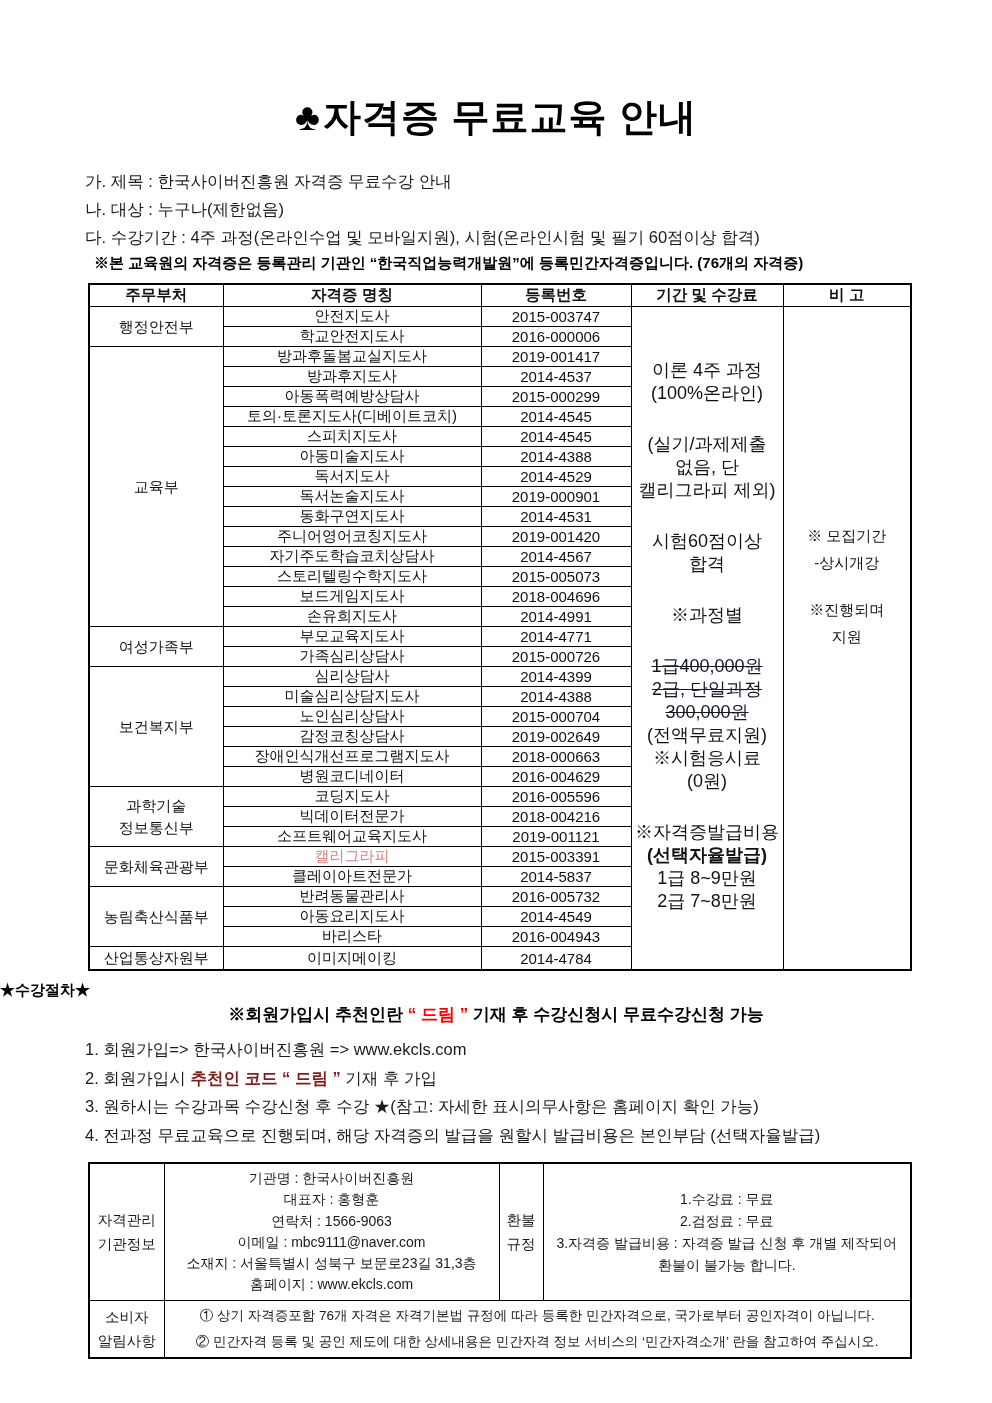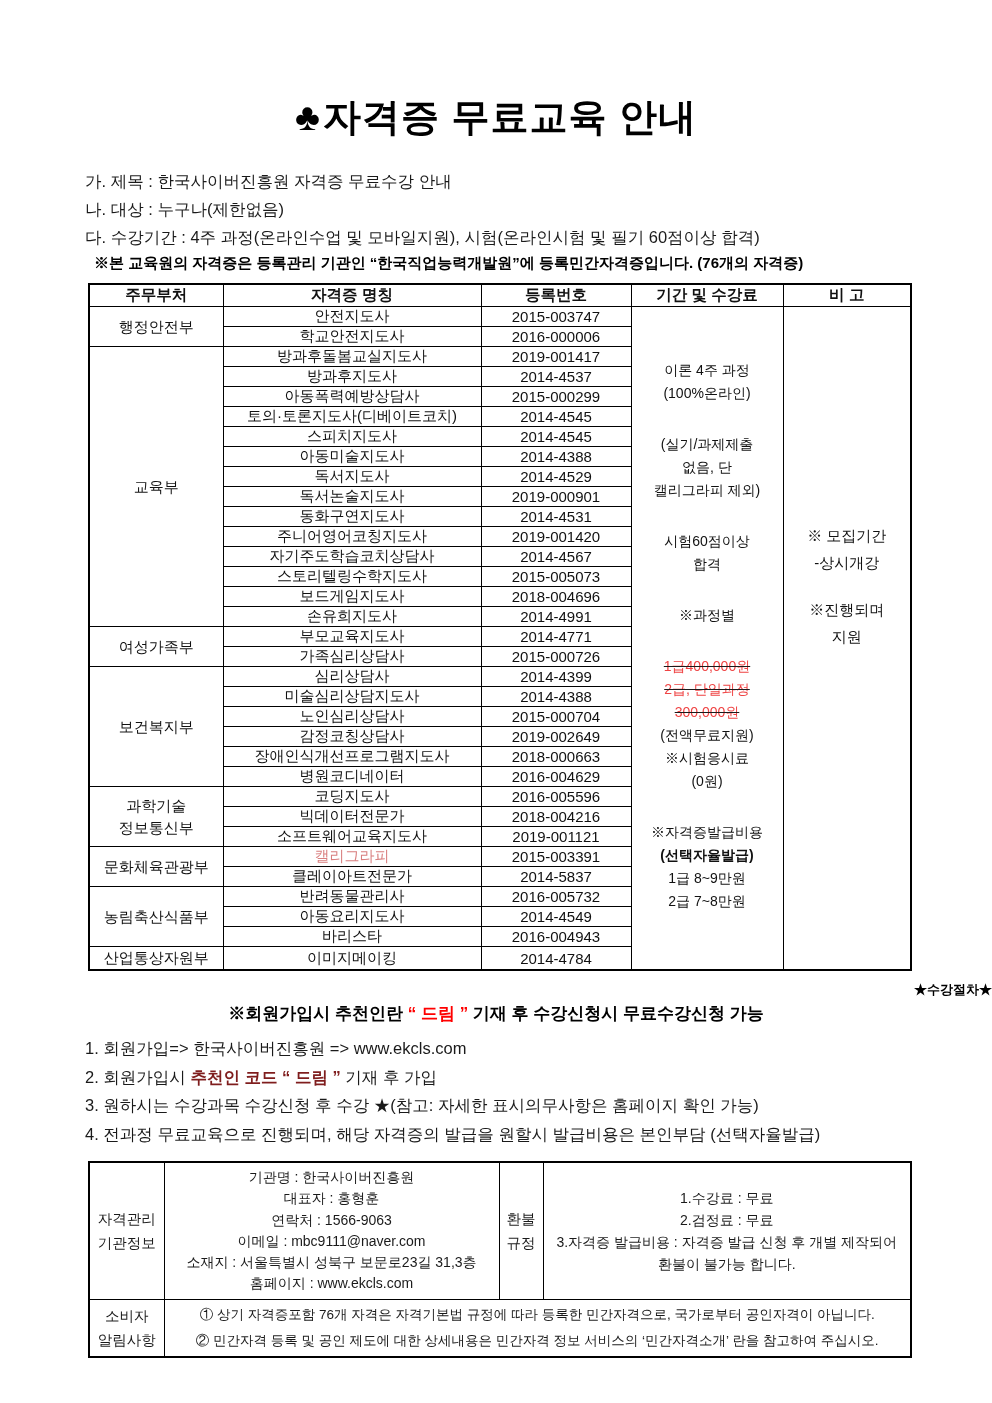--- a/index.html
+++ b/index.html
@@ -53,42 +53,42 @@
     overflow: hidden;
   }
   .cert-table thead tr { height: 22px; }
   .cert-table thead th { font-size: 15.5px; font-weight: 700; }
   .cert-table tbody tr { height: 20px; }
   .cert-table .dept { white-space: pre-line; line-height: 22px; }
   .cert-table .soft-red { color: #d97f7f; }
   .fee-cell {
     vertical-align: top;
     padding-top: 52px !important;
-    font-size: 14px;
+    font-size: 18px;
   }
   .fee-cell .fline { line-height: 23px; }
   .fee-cell .blank { height: 28px; }
   .fee-cell .red-strike {
-    color: #ef4444;
+    color: #0f172a;
     text-decoration: line-through;
     text-decoration-color: #1a1a1a;
   }
   .fee-cell .bold { font-weight: 700; }
   .remark-cell {
     vertical-align: top;
     padding-top: 215px !important;
     font-size: 15px;
   }
   .remark-cell .rline { line-height: 27px; }
   .remark-cell .blank { height: 20px; }
   
   .proc-title {
     margin-top: 10px;
-    text-align: right;
-    font-size: 13px;
+    text-align: left;
+    font-size: 15px;
     font-weight: 700;
     color: #000;
   }
   .proc-sub {
     margin-top: 3px;
     text-align: center;
     font-size: 17px;
     font-weight: 700;
     color: #000;
   }

